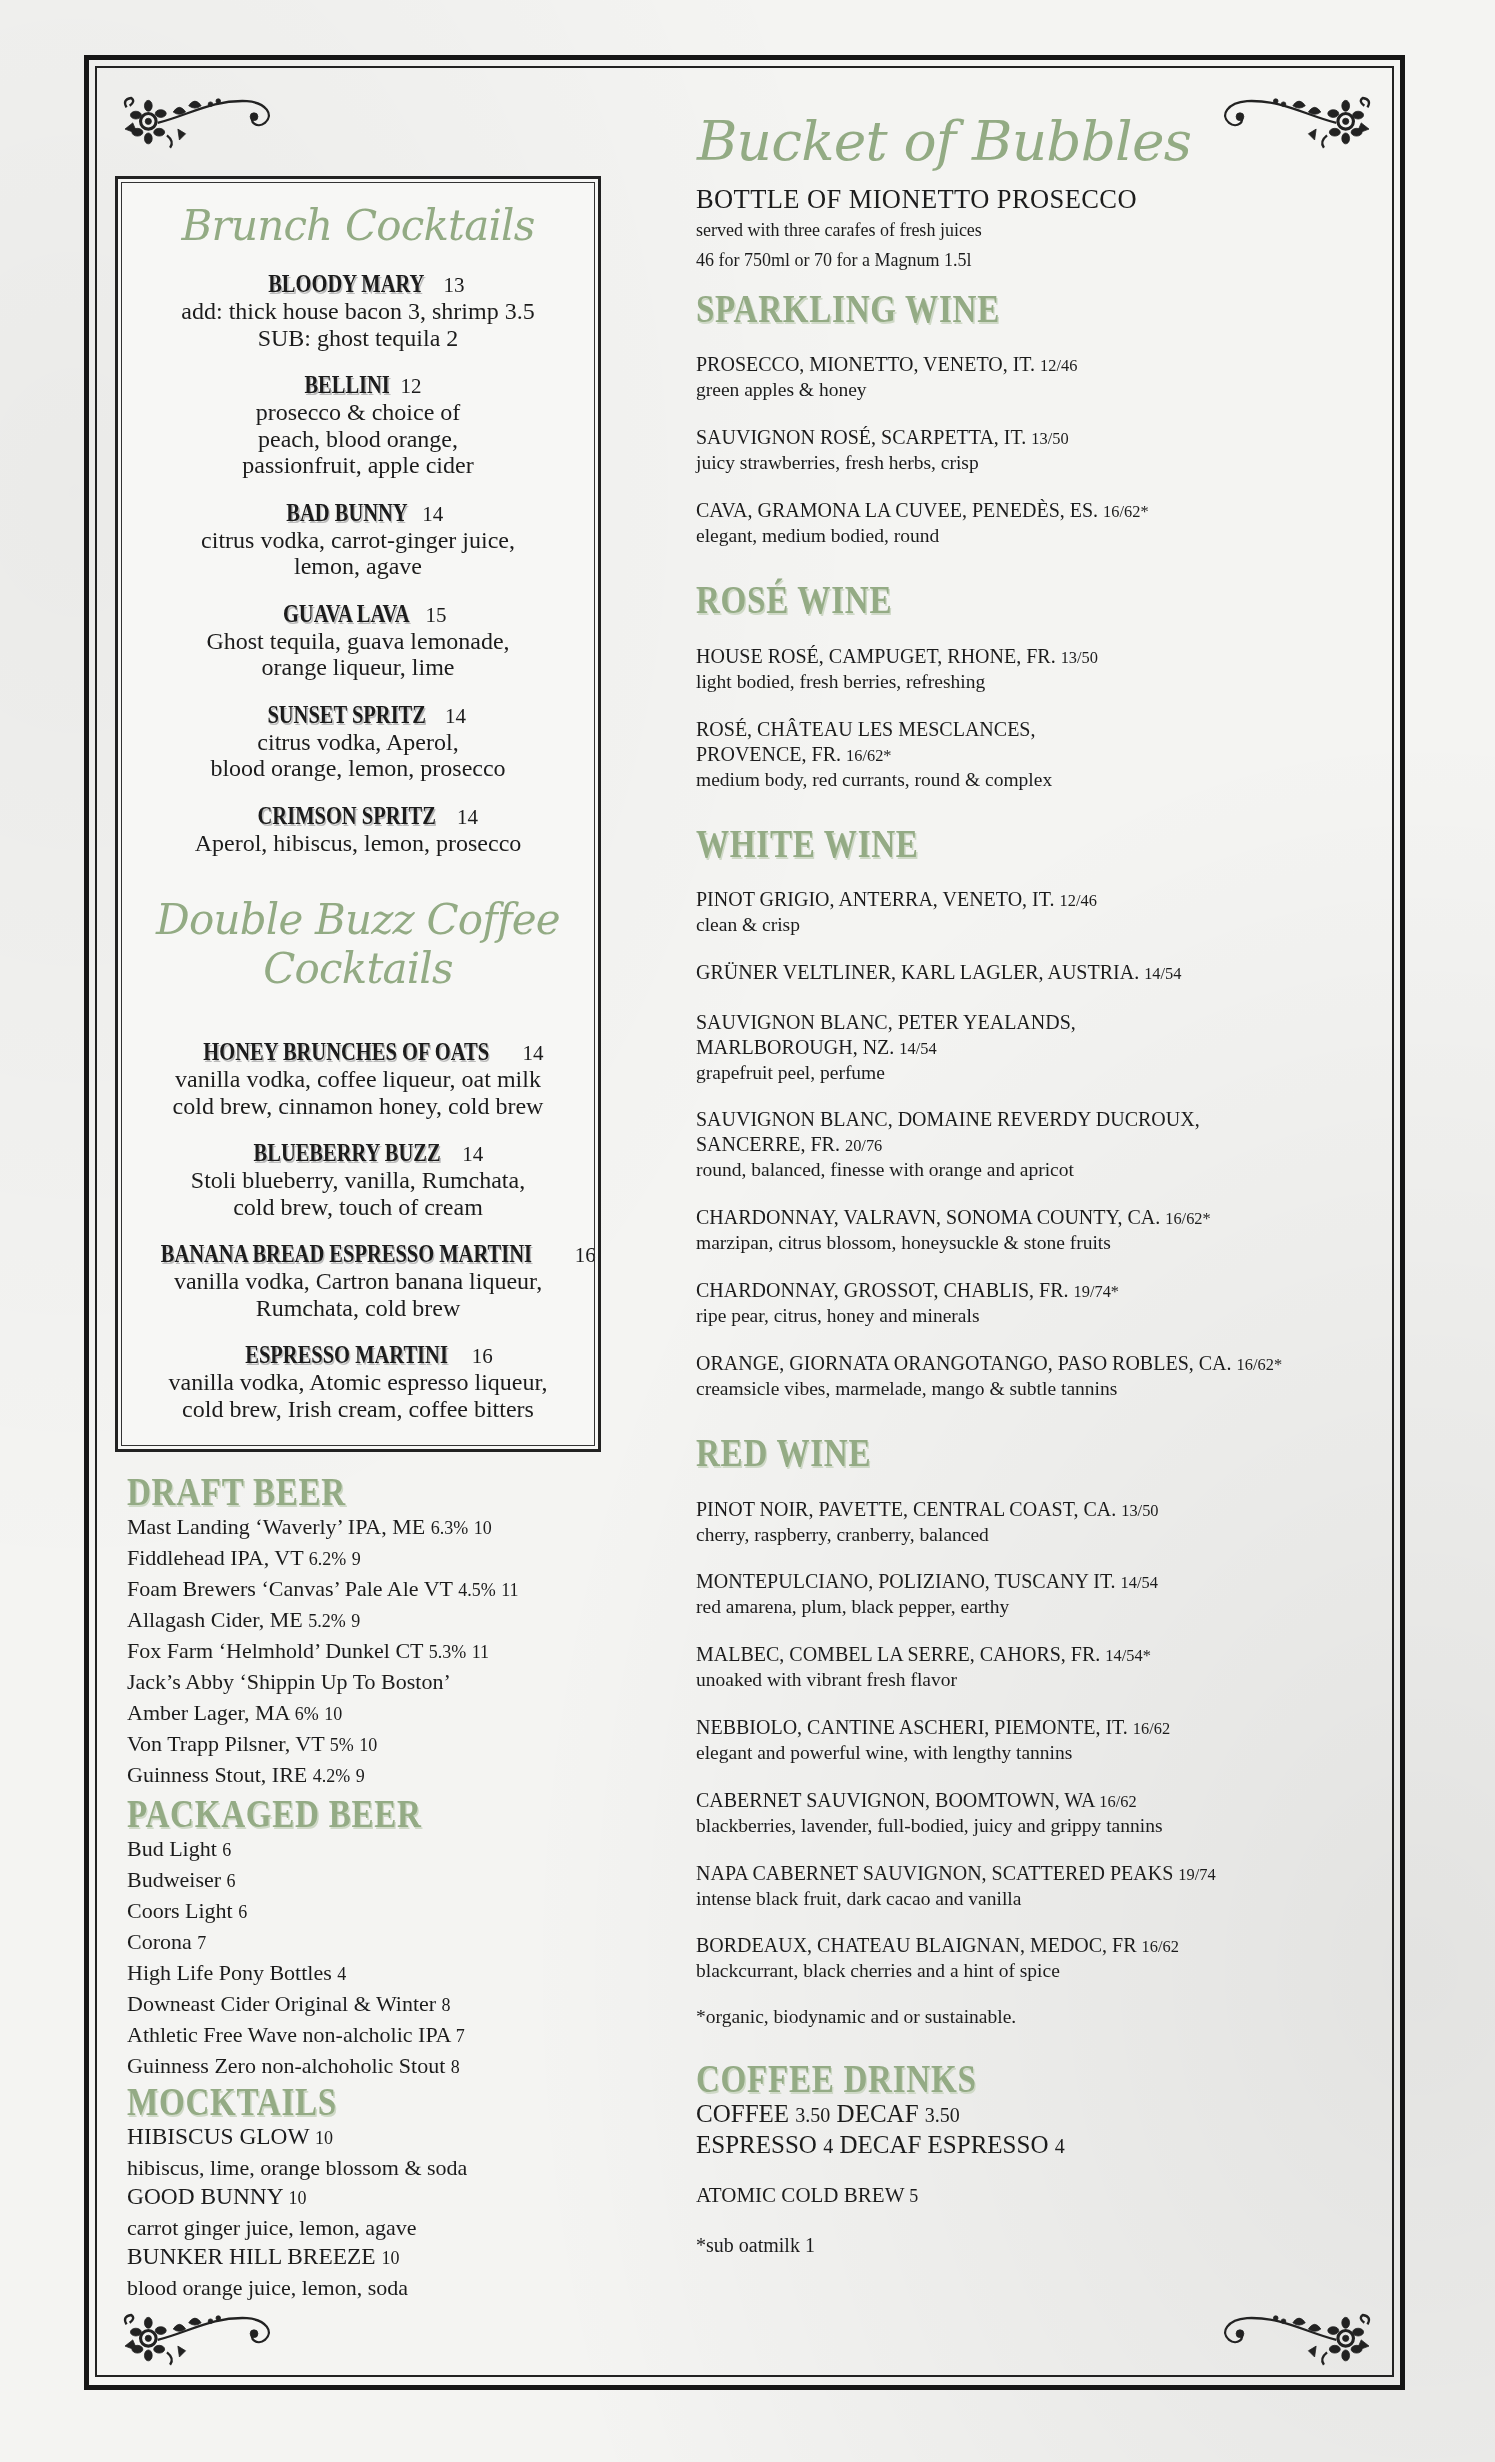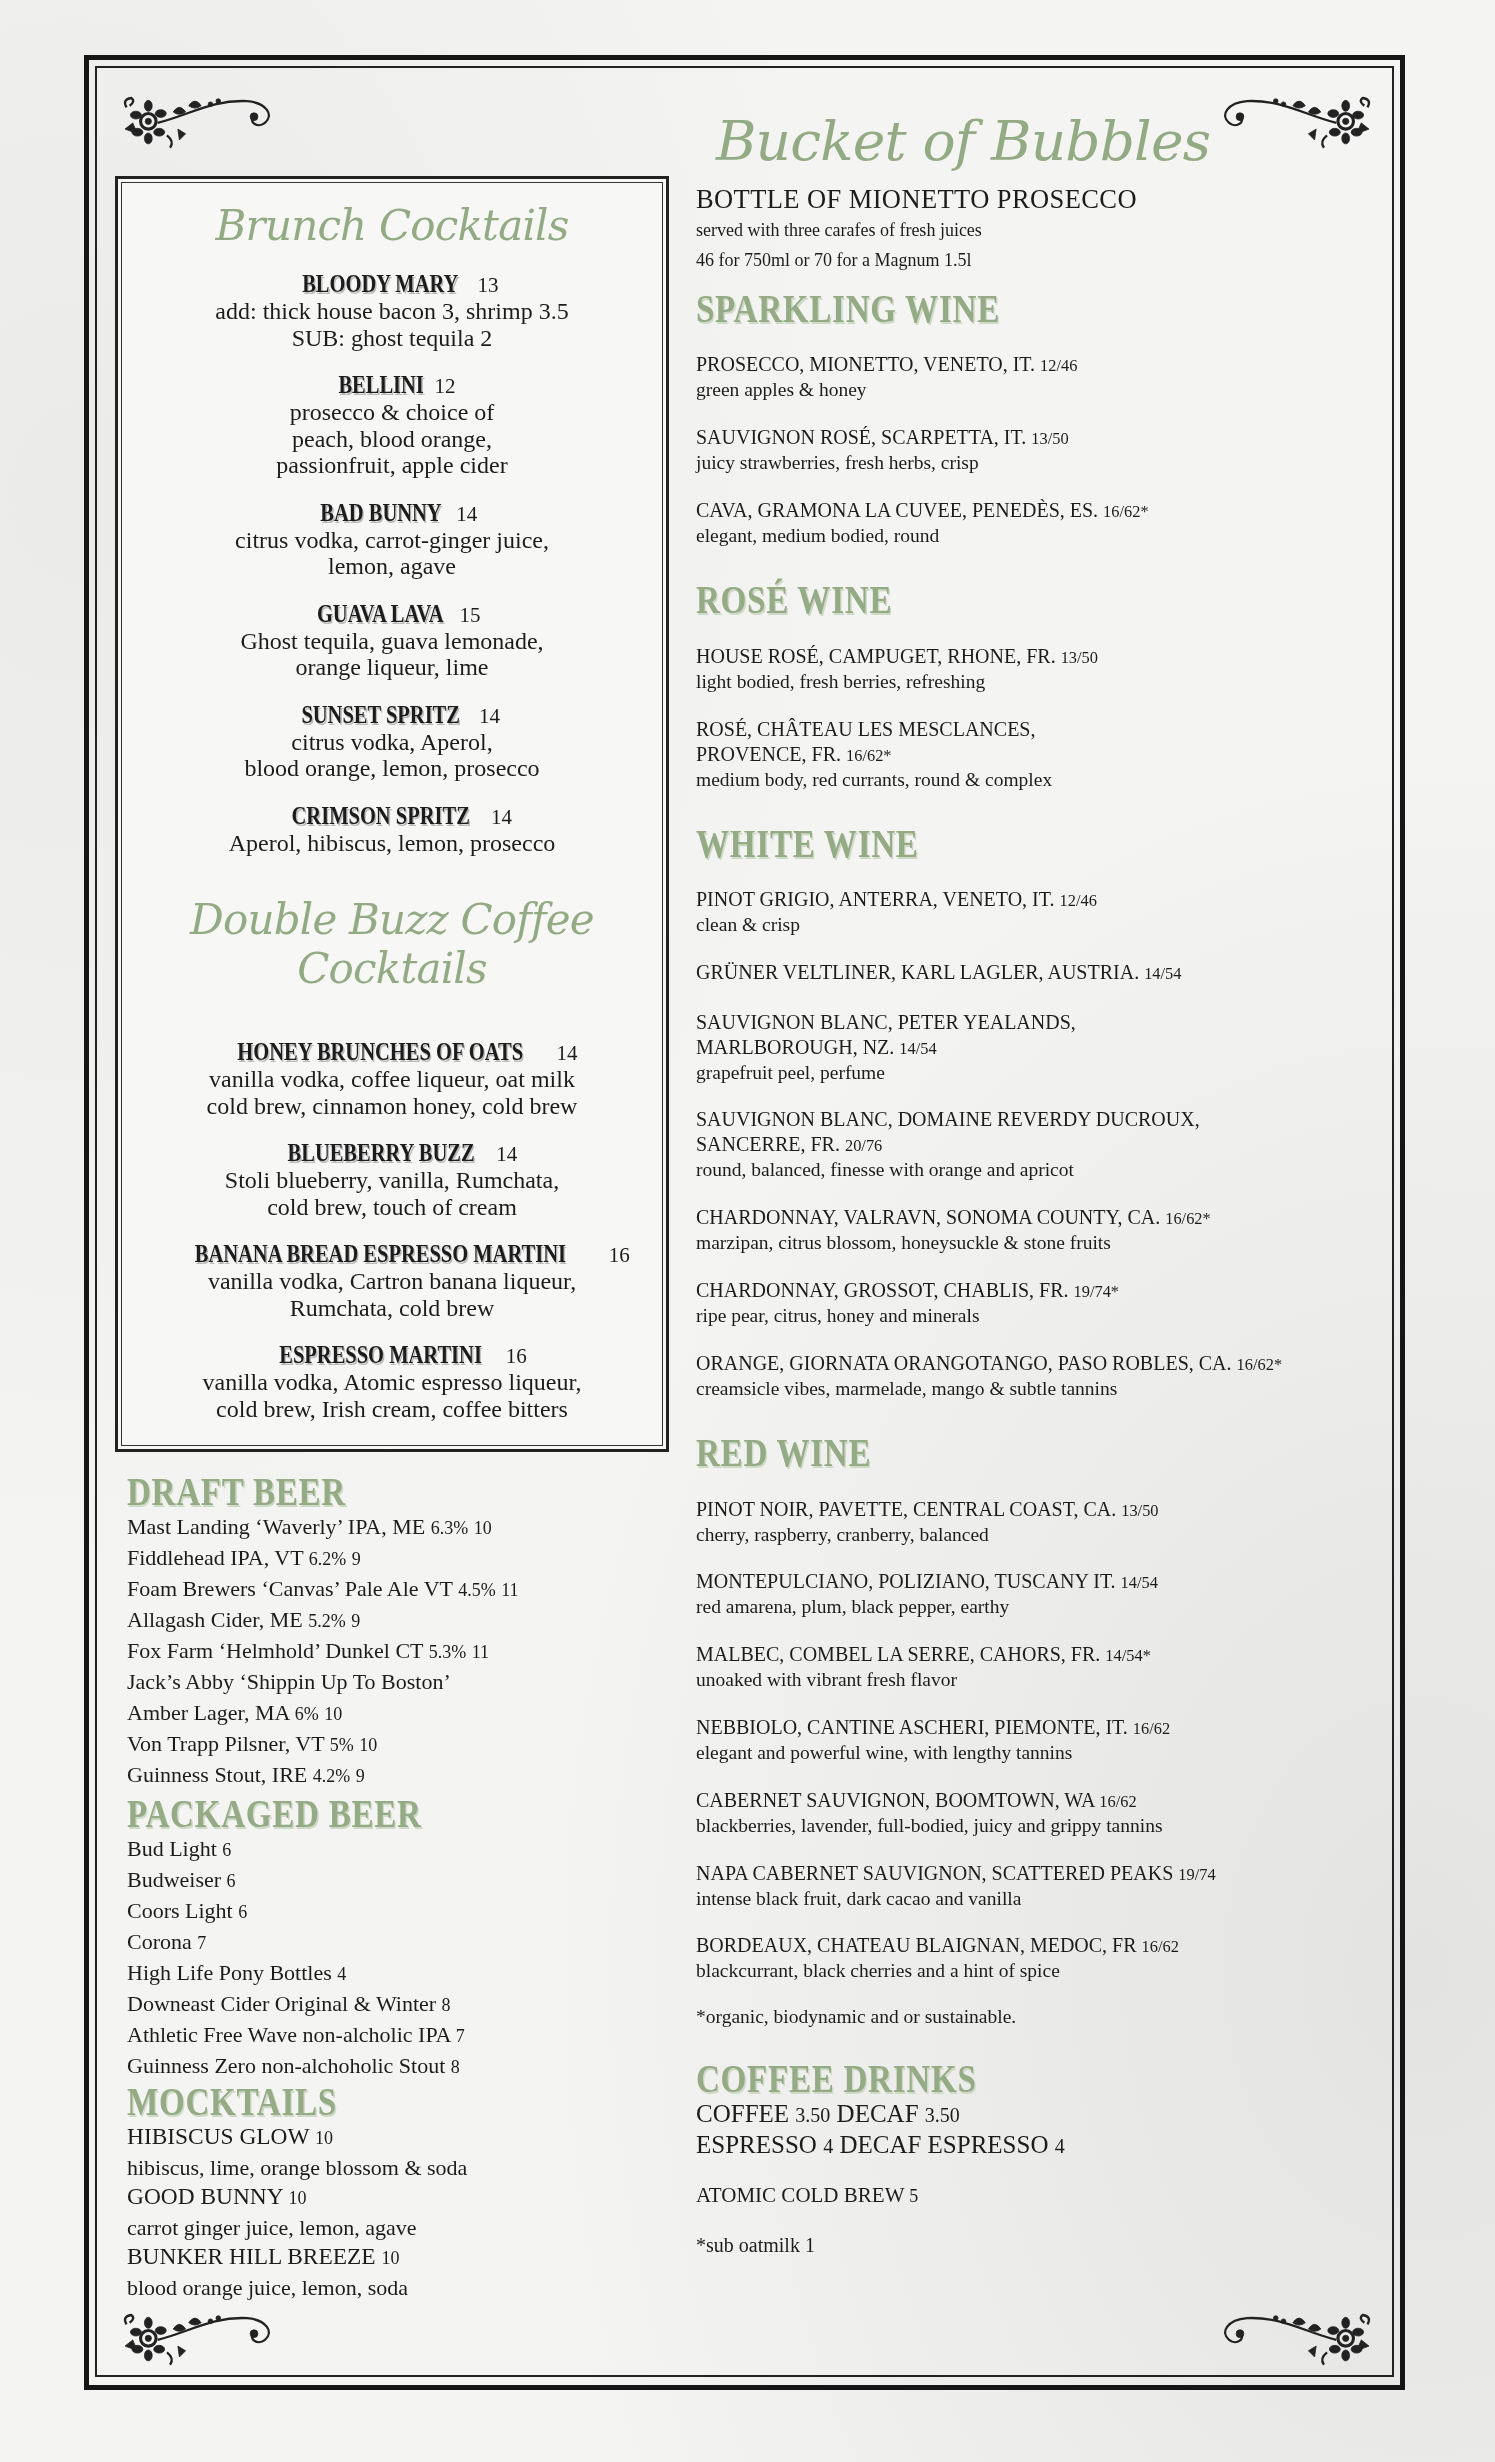--- a/index.html
+++ b/index.html
@@ -26,21 +26,21 @@
   }
   .ornament { position:absolute; width:171px; height:70px; }
   .ornament svg { width:100%; height:100%; }
   .orn-tl { left:111px; top:84px; }
   .orn-tr { left:1212px; top:84px; transform:scaleX(-1); }
   .orn-bl { left:111px; top:2301px; }
   .orn-br { left:1212px; top:2301px; transform:scaleX(-1); }
 
   
   .cocktail-box {
-    position:absolute; left:115px; top:176px; width:554px; height:1276px;
+    position:absolute; left:115px; top:176px; width:486px; height:1276px;
     border:3.1px solid #222; box-sizing:border-box; background:#f7f7f5;
   }
   .cocktail-box::after {
     content:""; position:absolute; left:3.1px; top:3.1px; right:3.1px; bottom:3.1px;
     border:0.8px solid #333;
   }
   .script-title {
     font-family:"DejaVu Serif","Liberation Serif",serif;
     font-style:italic; color:#93ab84; text-align:center;
     letter-spacing:-0.8px;
@@ -63,21 +63,21 @@
     font-size:39px; line-height:40px; letter-spacing:0.8px;
     transform:scaleX(0.85); transform-origin:left; display:inline-block;
     text-shadow:1.6px 1.6px 0 #cfd9c7;
   }
   .list-line { font-size:22px; line-height:29px; white-space:nowrap; }
   .list-line .num { font-size:18px; }
   .mock-name { font-size:23.4px; line-height:29px; }
 
   
   .right-col { position:absolute; left:696px; top:109px; width:701px; }
-  .bubbles-title { font-size:55px; text-align:left; margin-left:20px; }
+  .bubbles-title { font-size:55px; text-align:left; margin-left:1px; }
   .bubbles-head { font-size:26.5px; margin-top:11px; letter-spacing:0.4px; }
   .bubbles-line { font-size:18px; line-height:30px; }
   .wine-head { margin-top:33px; }
   .wine-item { margin-top:23.4px; }
   .wine-name { font-size:20px; line-height:25px; }
   .wine-name .num { font-size:16.4px; }
   .wine-desc { font-size:19.5px; line-height:23.4px; }
   .note { font-size:19.5px; margin-top:23.4px; }
   .coffee-line { font-size:25px; line-height:30px; }
   .coffee-line .num { font-size:20px; }

